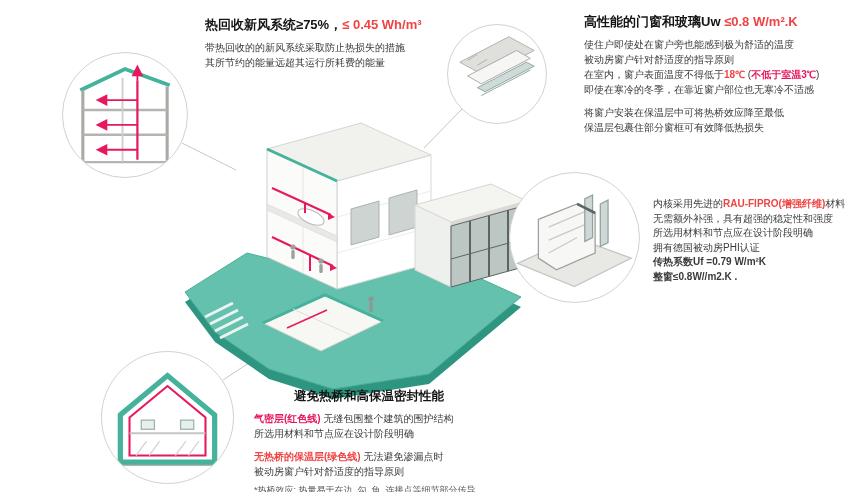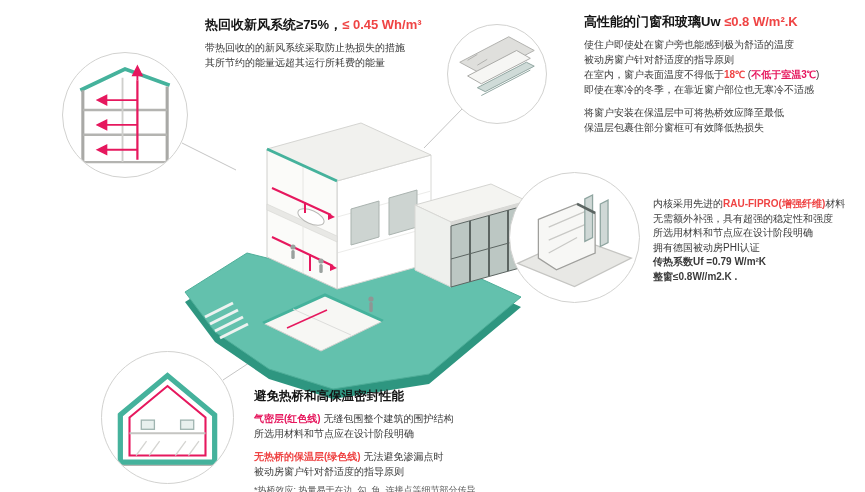--- a/index.html
+++ b/index.html
@@ -26,21 +26,21 @@
   .tblock .bodyline{font-size:10px;line-height:15px;white-space:nowrap;color:#3a3a3a;}
   .pgap{height:8px;}
   .green{color:#ef4444;}
   .red{color:#e6185e;}
   .bold{font-weight:bold;}
   #t1{left:205px;top:16px;width:245px;}
   #t2{left:584px;top:13px;width:278px;}
   #t3{left:653px;top:197px;width:212px;}
   #t3 .bodyline{line-height:14.5px;}
   #t4{left:254px;top:388px;width:315px;}
-  #t4 .title{font-size:12.5px;}
+  #t4 .title{font-size:12.5px;margin-left:40px;}
   .footnote{font-size:9px;line-height:14px;color:#5a5a5a;white-space:nowrap;margin-top:4px;}
 </style>
 </head>
 <body>
 
 <div class="canvas">
 
   <svg class="leader">
     <g stroke="#c5c5c5" stroke-width="1" fill="none">
       <path d="M182,143 L236,170"></path>

